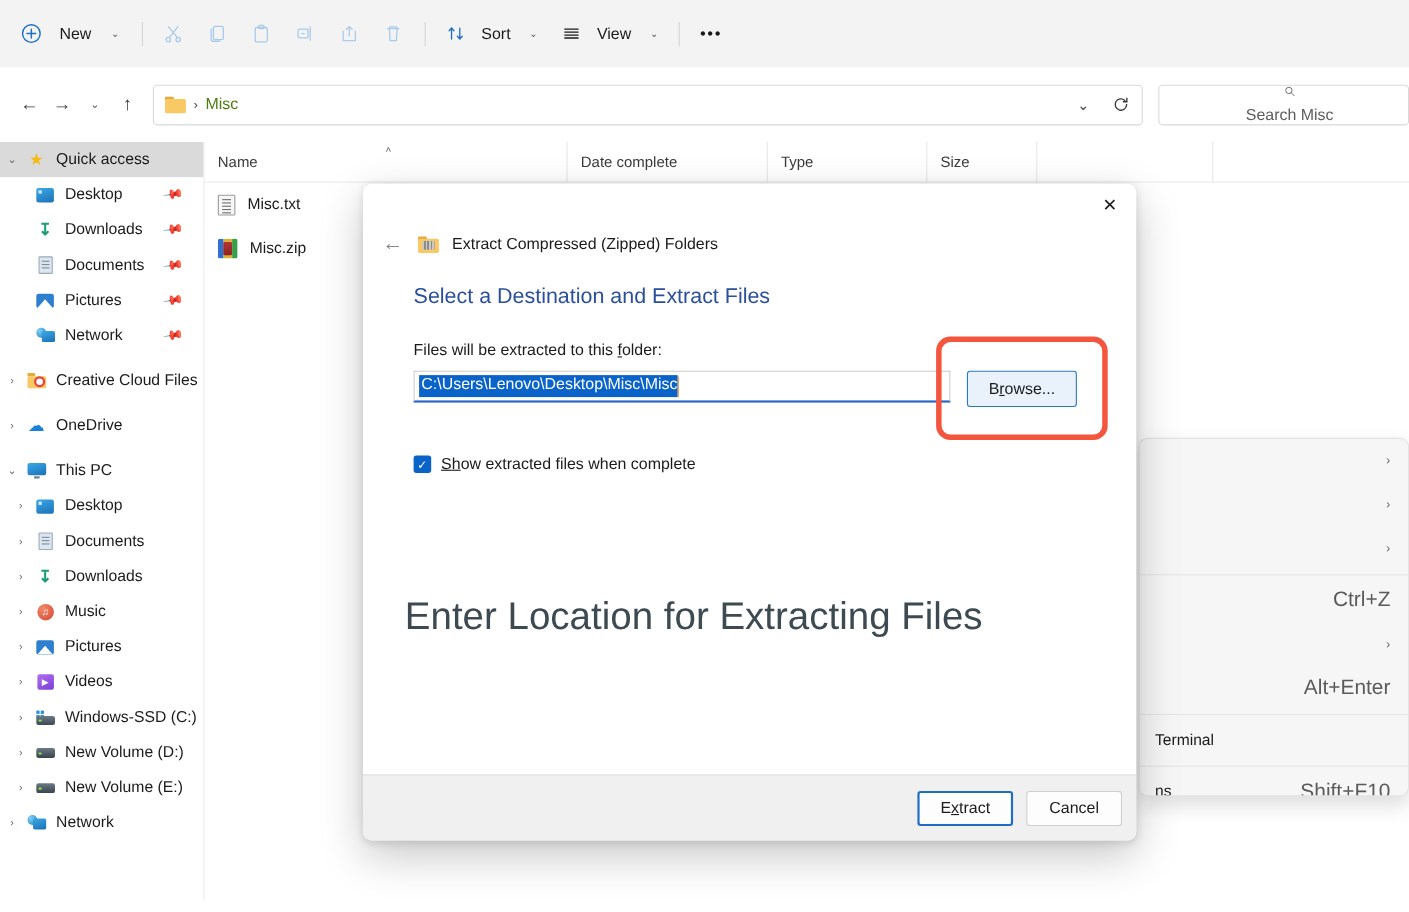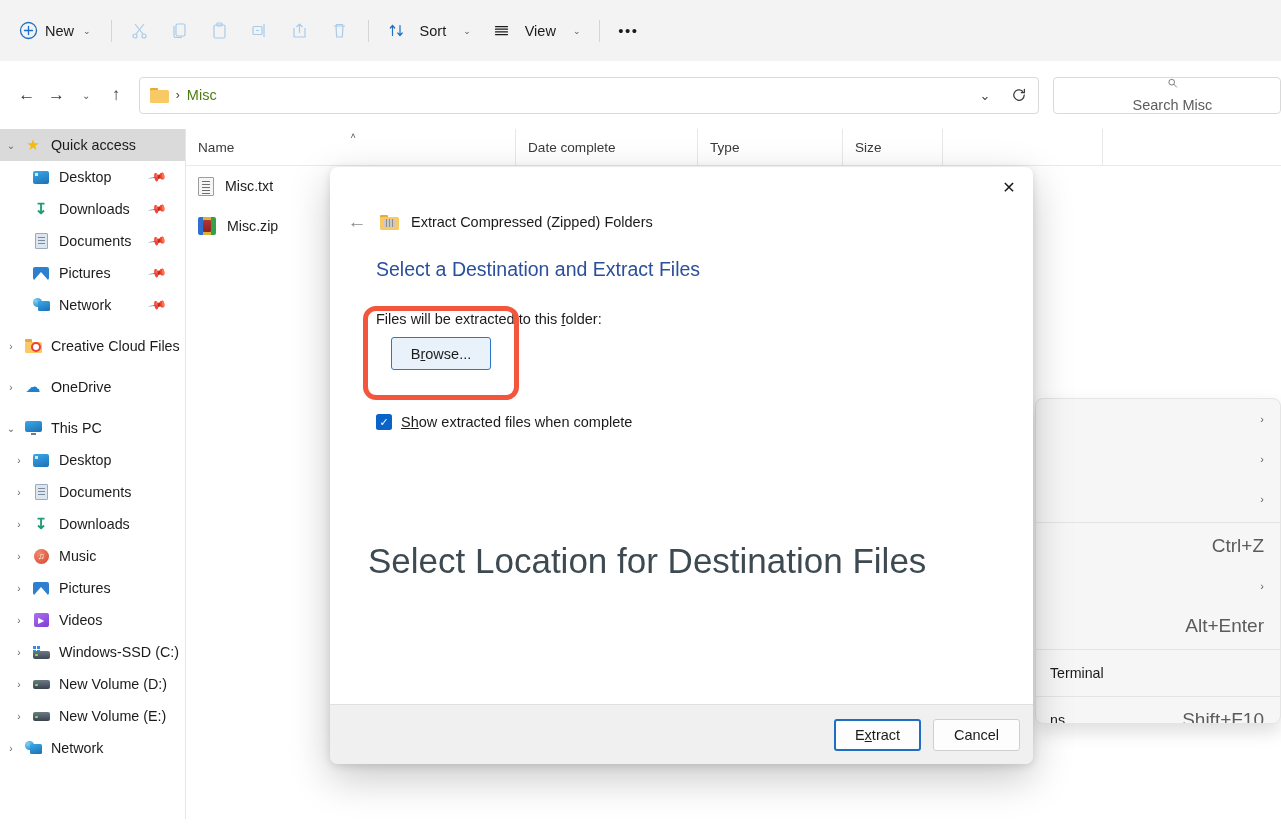--- a/index.html
+++ b/index.html
@@ -25,21 +25,21 @@
     display: flex; align-items: center;
     padding-left: 10px;
   }
   .tb-btn {
     display: flex; align-items: center; justify-content: center;
     height: 34px; border-radius: 5px; cursor: default;
     color: #1b1b1b;
   }
   .tb-btn.icononly { width: 40px; }
   .tb-new {
-    padding: 0 12px 0 9px; gap: 7px; font-size: 14.5px;
+    padding: 0 12px 0 9px; gap: 16px; font-size: 14.5px;
   }
   .tb-labeled { padding: 0 11px; gap: 15px; font-size: 14.5px; }
   .tb-sep {
     width: 1px; height: 22px; background: #d5d5d5; margin: 0 8px;
   }
   .chev { font-size: 9px; color: #5a5a5a; margin-left: 2px; }
   .dots { letter-spacing: 1.5px; font-size: 15px; color: #1b1b1b; }
 
   
   .addrrow {
@@ -715,20 +715,24 @@
     </div>
 
     <div class="dlg-body">
       <h1 class="dlg-h1">Select a Destination and Extract Files</h1>
 
       <div class="dlg-lbl">
         <span>Files will be extracted to this </span><span class="u">f</span><span>older:</span>
       </div>
 
       <div class="pathrow">
+        <div class="pathfield">
+          <span class="pathsel">C:\Users\Lenovo\Desktop\Misc\Misc</span>
+          <span class="caret"></span>
+        </div>
         <div class="browse-wrap">
           <div class="browse-btn">
             <span>B</span>
               <span class="u">r</span>
               <span>owse...</span>
           </div>
           <div class="hl-box"></div>
         </div>
       </div>
 
@@ -741,15 +745,15 @@
     <div class="dlg-footer">
       <div class="dbtn primary">
         <span>E</span>
           <span class="u">x</span>
           <span>tract</span>
       </div>
       <div class="dbtn">Cancel</div>
     </div>
   </div>
 
-  <div class="annot-text">Select Location for Destination Files</div>
+  <div class="annot-text">Enter Location for Extracting Files</div>
 
 </div>
 
 </body></html>

